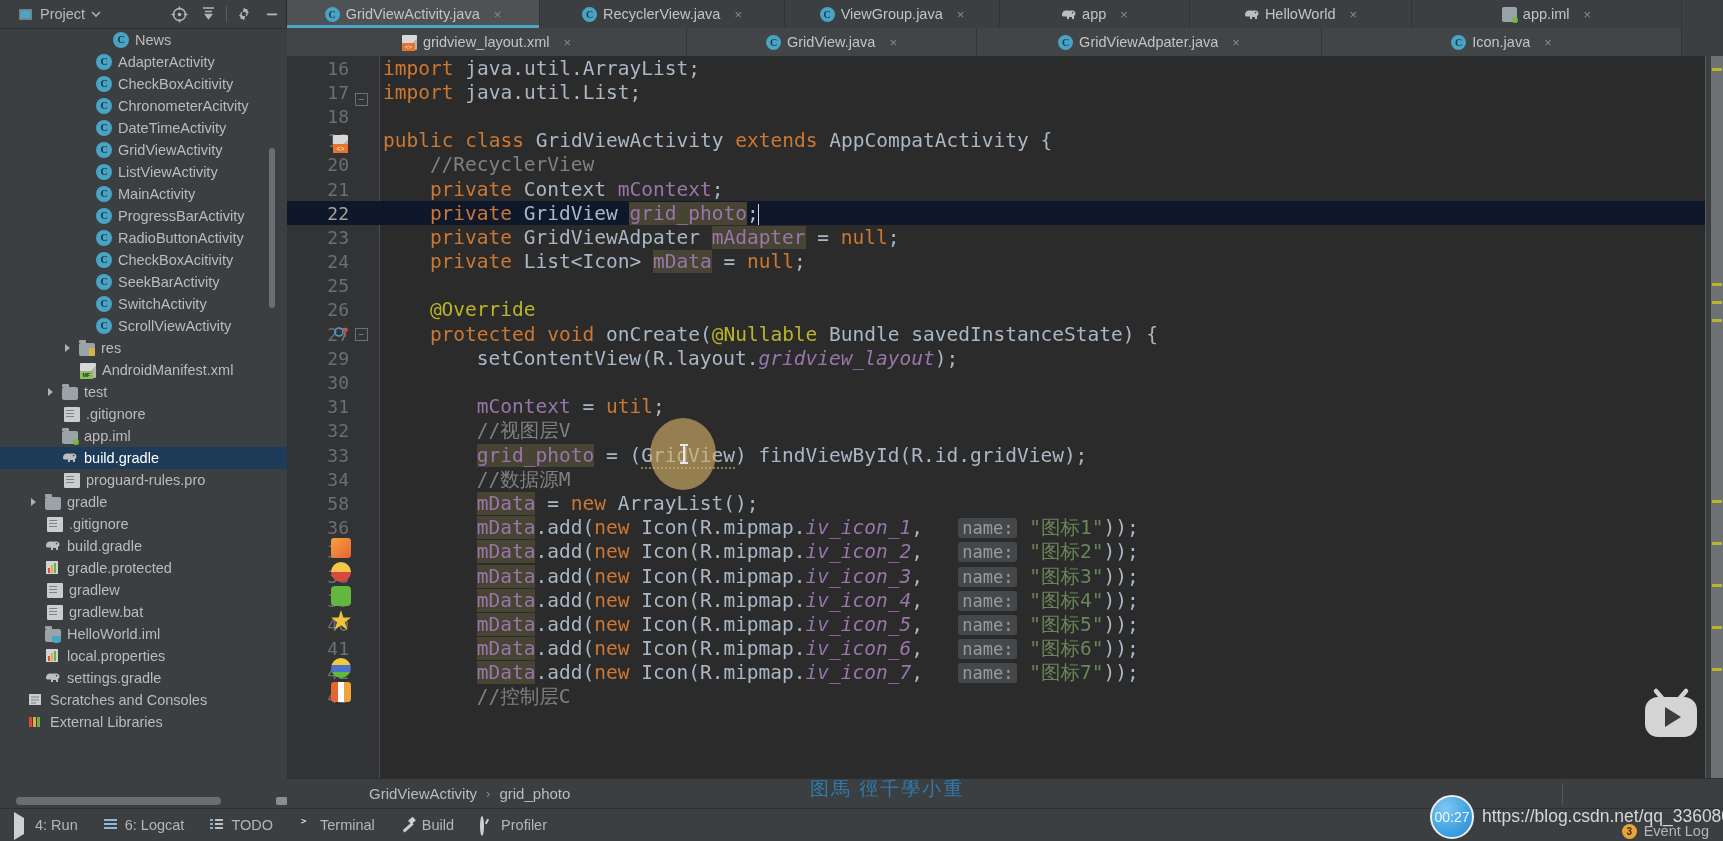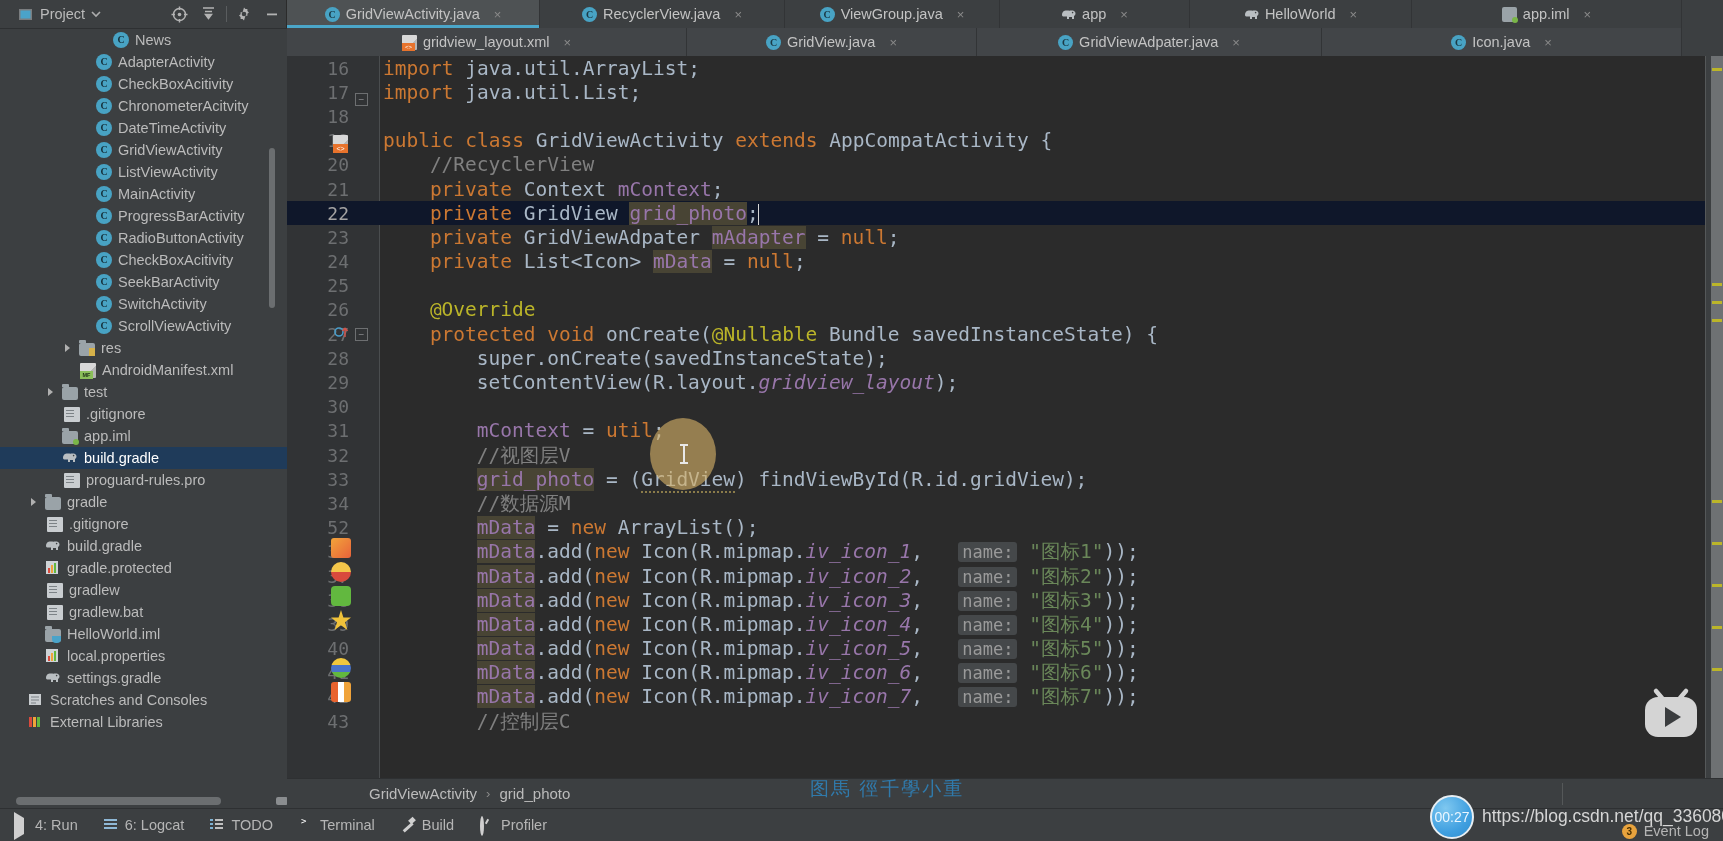--- a/index.html
+++ b/index.html
@@ -696,28 +696,27 @@
         <div class="line"><span class="lno">18</span><span class="ltext"><span style="display:inline-block;width:0px"></span></span></div>
         <div class="line"><span class="lno">19</span><span class="ltext"><span style="display:inline-block;width:0px"></span><span class="kw">public</span> <span class="kw">class</span> <span class="ident">GridViewActivity</span> <span class="kw">extends</span> <span class="ident">AppCompatActivity</span> <span class="ident">{</span></span></div>
         <div class="line"><span class="lno">20</span><span class="ltext"><span style="display:inline-block;width:46.88px"></span><span class="cmt">//RecyclerView</span></span></div>
         <div class="line"><span class="lno">21</span><span class="ltext"><span style="display:inline-block;width:46.88px"></span><span class="kw">private</span> <span class="ident">Context</span> <span class="fld">mContext</span><span class="ident">;</span></span></div>
         <div class="line cur"><span class="lno">22</span><span class="ltext"><span style="display:inline-block;width:46.88px"></span><span class="kw">private</span> <span class="ident">GridView</span> <span class="fld hl">grid_photo</span><span class="ident">;</span><span class="caret"></span></span></div>
         <div class="line"><span class="lno">23</span><span class="ltext"><span style="display:inline-block;width:46.88px"></span><span class="kw">private</span> <span class="ident">GridViewAdpater</span> <span class="fld hl">mAdapter</span> <span class="ident">=</span> <span class="kw">null</span><span class="ident">;</span></span></div>
         <div class="line"><span class="lno">24</span><span class="ltext"><span style="display:inline-block;width:46.88px"></span><span class="kw">private</span> <span class="ident">List</span><span class="ident">&lt;</span><span class="ident">Icon</span><span class="ident">&gt;</span> <span class="fld hl">mData</span> <span class="ident">=</span> <span class="kw">null</span><span class="ident">;</span></span></div>
         <div class="line"><span class="lno">25</span><span class="ltext"><span style="display:inline-block;width:0px"></span></span></div>
         <div class="line"><span class="lno">26</span><span class="ltext"><span style="display:inline-block;width:46.88px"></span><span class="ann">@Override</span></span></div>
         <div class="line"><span class="lno">27</span><span class="ltext"><span style="display:inline-block;width:46.88px"></span><span class="kw">protected</span> <span class="kw">void</span> <span class="ident">onCreate</span><span class="ident">(</span><span class="ann">@Nullable</span> <span class="ident">Bundle</span> <span class="ident">savedInstanceState</span><span class="ident">)</span> <span class="ident">{</span></span></div>
-        <div class="line"><span class="lno">28</span><span class="ltext"><span style="display:inline-block;width:93.76px"></span><span class="ident">super</span><span class="ident">.</span><span class="ident">onCreate</span><span class="ident">(</span><span class="ident">savedInstanceState</span><span class="ident">);</span></span></div>
         <div class="line"><span class="lno">29</span><span class="ltext"><span style="display:inline-block;width:93.76px"></span><span class="ident">setContentView</span><span class="ident">(</span><span class="ident">R</span><span class="ident">.</span><span class="ident">layout</span><span class="ident">.</span><span class="stat">gridview_layout</span><span class="ident">);</span></span></div>
         <div class="line"><span class="lno">30</span><span class="ltext"><span style="display:inline-block;width:0px"></span></span></div>
         <div class="line"><span class="lno">31</span><span class="ltext"><span style="display:inline-block;width:93.76px"></span><span class="fld">mContext</span> <span class="ident">=</span> <span class="kw">util</span><span class="ident">;</span></span></div>
         <div class="line"><span class="lno">32</span><span class="ltext"><span style="display:inline-block;width:93.76px"></span><span class="cmt">//视图层V</span></span></div>
         <div class="line"><span class="lno">33</span><span class="ltext"><span style="display:inline-block;width:93.76px"></span><span class="fld hl">grid_photo</span> <span class="ident">=</span> <span class="ident">(</span><span class="ident err-underline">GridView</span><span class="ident">)</span> <span class="ident">findViewById</span><span class="ident">(</span><span class="ident">R</span><span class="ident">.</span><span class="ident">id</span><span class="ident">.</span><span class="ident">gridView</span><span class="ident">);</span></span></div>
         <div class="line"><span class="lno">34</span><span class="ltext"><span style="display:inline-block;width:93.76px"></span><span class="cmt">//数据源M</span></span></div>
-        <div class="line"><span class="lno">52</span><span class="ltext"><span style="display:inline-block;width:93.76px"></span><span class="fld hl">mData</span> <span class="ident">=</span> <span class="kw">new</span> <span class="ident">ArrayList</span><span class="ident">();</span></span></div>
+        <div class="line"><span class="lno">58</span><span class="ltext"><span style="display:inline-block;width:93.76px"></span><span class="fld hl">mData</span> <span class="ident">=</span> <span class="kw">new</span> <span class="ident">ArrayList</span><span class="ident">();</span></span></div>
         <div class="line"><span class="lno">36</span><span class="ltext"><span style="display:inline-block;width:93.76px"></span><span class="fld hl">mData</span><span class="ident">.</span><span class="ident">add</span><span class="ident">(</span><span class="kw">new</span> <span class="ident">Icon</span><span class="ident">(</span><span class="ident">R</span><span class="ident">.</span><span class="ident">mipmap</span><span class="ident">.</span><span class="stat">iv_icon_1</span><span class="ident">,</span>   <span class="hint">name:</span> <span style="display:inline-block;width:0px"></span><span class="str">"图标1"</span><span class="ident">));</span></span></div>
         <div class="line"><span class="lno">37</span><span class="ltext"><span style="display:inline-block;width:93.76px"></span><span class="fld hl">mData</span><span class="ident">.</span><span class="ident">add</span><span class="ident">(</span><span class="kw">new</span> <span class="ident">Icon</span><span class="ident">(</span><span class="ident">R</span><span class="ident">.</span><span class="ident">mipmap</span><span class="ident">.</span><span class="stat">iv_icon_2</span><span class="ident">,</span>   <span class="hint">name:</span> <span style="display:inline-block;width:0px"></span><span class="str">"图标2"</span><span class="ident">));</span></span></div>
         <div class="line"><span class="lno">38</span><span class="ltext"><span style="display:inline-block;width:93.76px"></span><span class="fld hl">mData</span><span class="ident">.</span><span class="ident">add</span><span class="ident">(</span><span class="kw">new</span> <span class="ident">Icon</span><span class="ident">(</span><span class="ident">R</span><span class="ident">.</span><span class="ident">mipmap</span><span class="ident">.</span><span class="stat">iv_icon_3</span><span class="ident">,</span>   <span class="hint">name:</span> <span style="display:inline-block;width:0px"></span><span class="str">"图标3"</span><span class="ident">));</span></span></div>
         <div class="line"><span class="lno">39</span><span class="ltext"><span style="display:inline-block;width:93.76px"></span><span class="fld hl">mData</span><span class="ident">.</span><span class="ident">add</span><span class="ident">(</span><span class="kw">new</span> <span class="ident">Icon</span><span class="ident">(</span><span class="ident">R</span><span class="ident">.</span><span class="ident">mipmap</span><span class="ident">.</span><span class="stat">iv_icon_4</span><span class="ident">,</span>   <span class="hint">name:</span> <span style="display:inline-block;width:0px"></span><span class="str">"图标4"</span><span class="ident">));</span></span></div>
         <div class="line"><span class="lno">40</span><span class="ltext"><span style="display:inline-block;width:93.76px"></span><span class="fld hl">mData</span><span class="ident">.</span><span class="ident">add</span><span class="ident">(</span><span class="kw">new</span> <span class="ident">Icon</span><span class="ident">(</span><span class="ident">R</span><span class="ident">.</span><span class="ident">mipmap</span><span class="ident">.</span><span class="stat">iv_icon_5</span><span class="ident">,</span>   <span class="hint">name:</span> <span style="display:inline-block;width:0px"></span><span class="str">"图标5"</span><span class="ident">));</span></span></div>
         <div class="line"><span class="lno">41</span><span class="ltext"><span style="display:inline-block;width:93.76px"></span><span class="fld hl">mData</span><span class="ident">.</span><span class="ident">add</span><span class="ident">(</span><span class="kw">new</span> <span class="ident">Icon</span><span class="ident">(</span><span class="ident">R</span><span class="ident">.</span><span class="ident">mipmap</span><span class="ident">.</span><span class="stat">iv_icon_6</span><span class="ident">,</span>   <span class="hint">name:</span> <span style="display:inline-block;width:0px"></span><span class="str">"图标6"</span><span class="ident">));</span></span></div>
         <div class="line"><span class="lno">42</span><span class="ltext"><span style="display:inline-block;width:93.76px"></span><span class="fld hl">mData</span><span class="ident">.</span><span class="ident">add</span><span class="ident">(</span><span class="kw">new</span> <span class="ident">Icon</span><span class="ident">(</span><span class="ident">R</span><span class="ident">.</span><span class="ident">mipmap</span><span class="ident">.</span><span class="stat">iv_icon_7</span><span class="ident">,</span>   <span class="hint">name:</span> <span style="display:inline-block;width:0px"></span><span class="str">"图标7"</span><span class="ident">));</span></span></div>
         <div class="line"><span class="lno">43</span><span class="ltext"><span style="display:inline-block;width:93.76px"></span><span class="cmt">//控制层C</span></span></div>
       </div>
 

